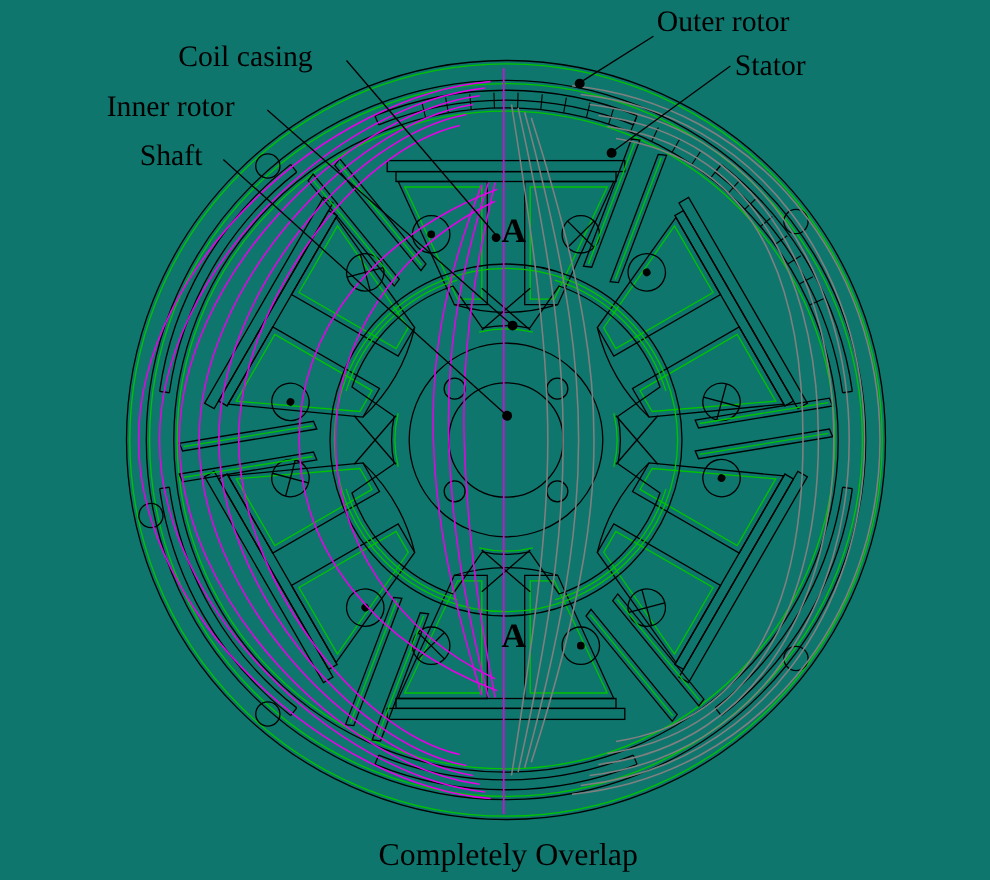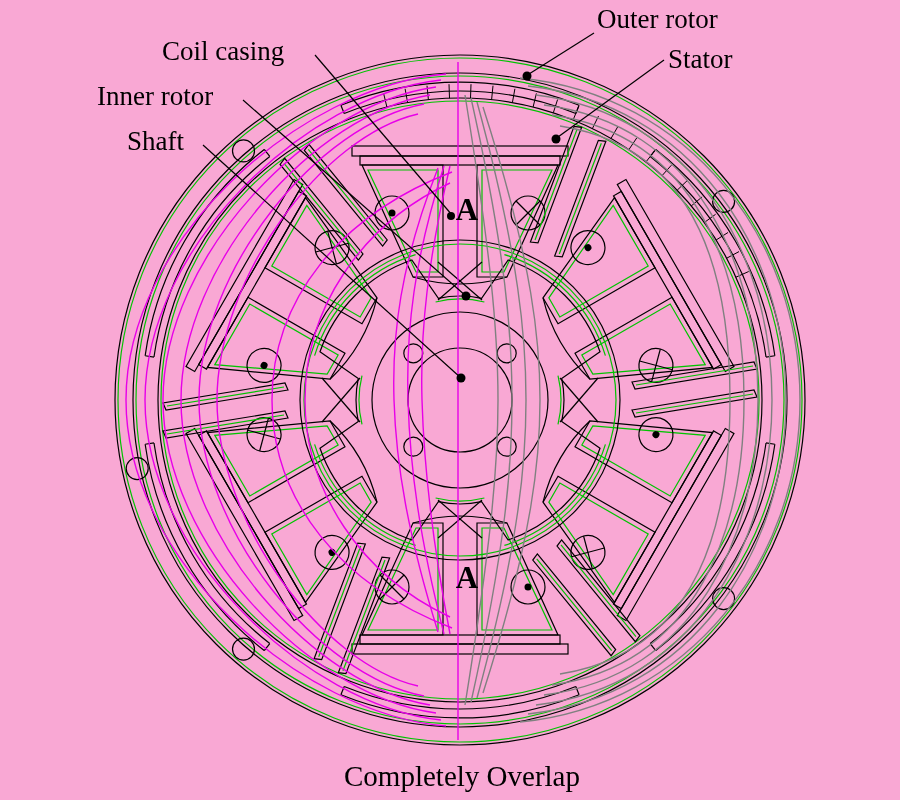--- a/index.html
+++ b/index.html
@@ -1,16 +1,16 @@
 <!DOCTYPE html>
 <html style="--blk: #000000; --grn: #00c400; --mag: #e800e8; --gry: #808080;"><head>
 <meta charset="utf-8">
 <style>
   html,body{margin:0;padding:0;background:#fff;}
-  #stage{width:900px;height:800px;position:relative;background:#f9a8d4;overflow:hidden;}
+  #stage{width:900px;height:800px;position:relative;background:#0f766e;overflow:hidden;}
   svg{display:block;}
   svg *{fill:none;}
   svg text{fill:var(--blk);font-family:"Liberation Serif",serif;}
   .blk{stroke:var(--blk);stroke-width:1.2;}
   .grn{stroke:var(--grn);stroke-width:1.2;}
   .mag{stroke:var(--mag);stroke-width:1.4;}
   .gry{stroke:var(--gry);stroke-width:1.4;}
   .thin{stroke-width:1;}
   .fillblk{fill:var(--blk);stroke:none;}
   .lbl{font-size:27px;}

